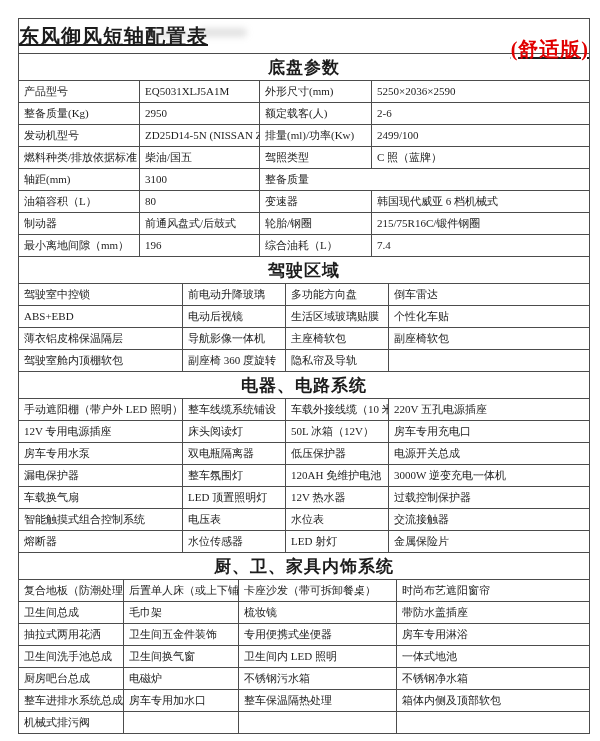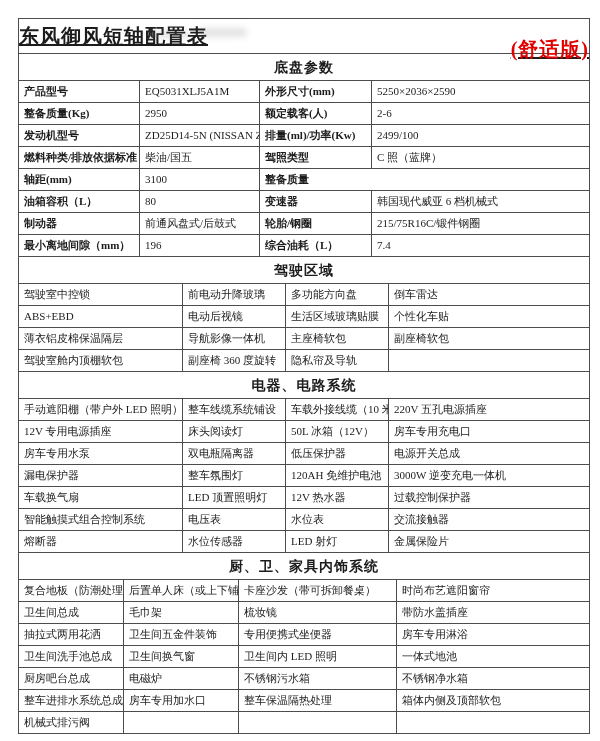--- a/index.html
+++ b/index.html
@@ -15,32 +15,32 @@
   .title-row{
     height:34px;display:flex;align-items:center;justify-content:space-between;
     font-weight:bold;font-size:20px;letter-spacing:1px;position:relative;text-decoration:underline;
   }
   .title-edition{color:#e10000;margin-top:27px;}
   .smudge{position:absolute;background:rgba(125,125,125,.22);filter:blur(3px);border-radius:6px;}
   .smudge.a{left:128px;top:12px;width:42px;height:7px;}
   .smudge.b{left:180px;top:9px;width:48px;height:9px;}
   .sec-header{
     height:26px;line-height:27px;text-align:center;font-weight:bold;
-    font-size:14px;border-top:1px solid #4c4c4c;letter-spacing:1px;
+    font-size:17px;border-top:1px solid #4c4c4c;letter-spacing:1px;
   }
   .row{display:grid;border-top:1px solid #4c4c4c;}
   .spec   .row{grid-template-columns:120px 120px 112px 1fr;}
   .feat-a .row{grid-template-columns:163px 103px 103px 1fr;}
   .feat-b .row{grid-template-columns:104px 115px 158px 1fr;}
   .cell{
     height:21px;line-height:21px;padding:0 3px 0 5px;font-size:11px;
     border-left:1px solid #4c4c4c;overflow:hidden;white-space:nowrap;
   }
   .row .cell:first-child{border-left:none;}
-  .cell.lbl{font-weight:bold;}
+  .cell.lbl{font-weight:normal;}
 </style>
 </head>
 <body>
 
 <div class="tbl">
 
   <div class="title-row">
     <span class="smudge a"></span>
     <span class="smudge b"></span>
     <span class="title-main">东风御风短轴配置表</span>

